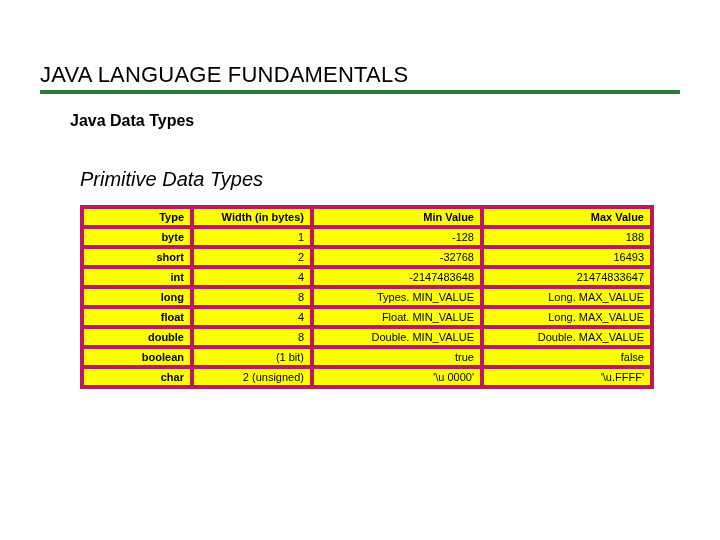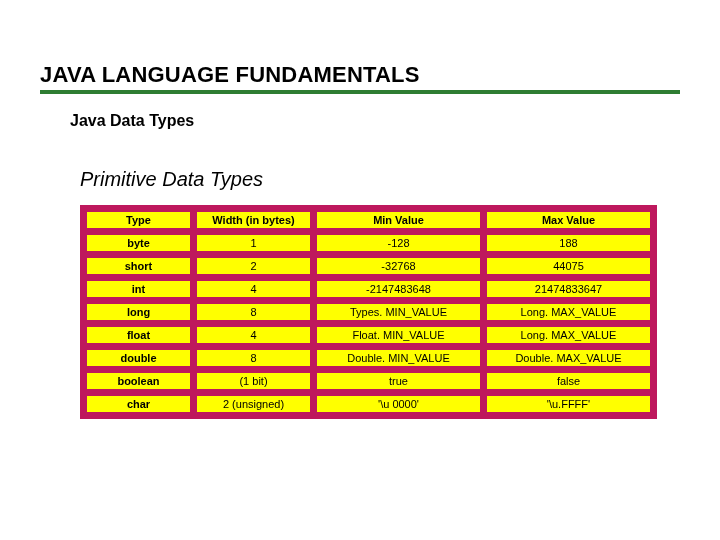--- a/index.html
+++ b/index.html
@@ -17,21 +17,21 @@
     height: 540px;
     padding: 0;
   }
   .title-block {
     margin: 62px 40px 0 40px;
     border-bottom: 4px solid #2e7d32;
     padding-bottom: 2px;
   }
   .title {
     font-size: 22px;
-    font-weight: bold;
+    font-weight: normal;
     letter-spacing: 0.2px;
   }
   .subtitle {
     margin: 18px 0 0 70px;
     font-size: 16px;
     font-weight: bold;
   }
   .section {
     margin: 38px 0 0 80px;
     font-size: 20px;
@@ -42,24 +42,24 @@
     margin: 14px 0 0 80px;
     width: 570px;
   }
   table.data {
     border-collapse: collapse;
     width: 100%;
     table-layout: fixed;
     border: 2px solid #000;
   }
   table.data th, table.data td {
-    border: 7px solid #be185d;
+    border: 4px solid #be185d;
     background: #ffff00;
     font-size: 11px;
-    text-align: center;
+    text-align: right;
     padding: 0 6px;
     font-weight: normal;
     vertical-align: middle;
     height: 16px;
     overflow: hidden;
     white-space: nowrap;
   }
   table.data th {
     font-weight: bold;
   }
@@ -105,21 +105,21 @@
         <tr>
           <td class="type-col">byte</td>
           <td>1</td>
           <td>-128</td>
           <td>188</td>
         </tr>
         <tr>
           <td class="type-col">short</td>
           <td>2</td>
           <td>-32768</td>
-          <td>44075</td>
+          <td>16493</td>
         </tr>
         <tr>
           <td class="type-col">int</td>
           <td>4</td>
           <td>-2147483648</td>
           <td>21474833647</td>
         </tr>
         <tr>
           <td class="type-col">long</td>
           <td>8</td>

